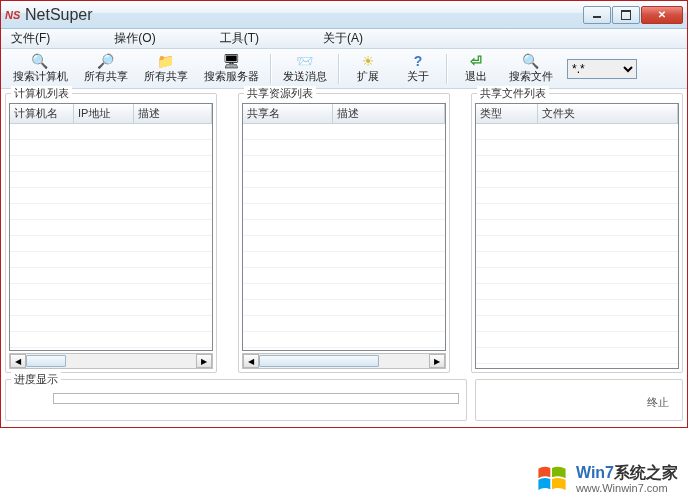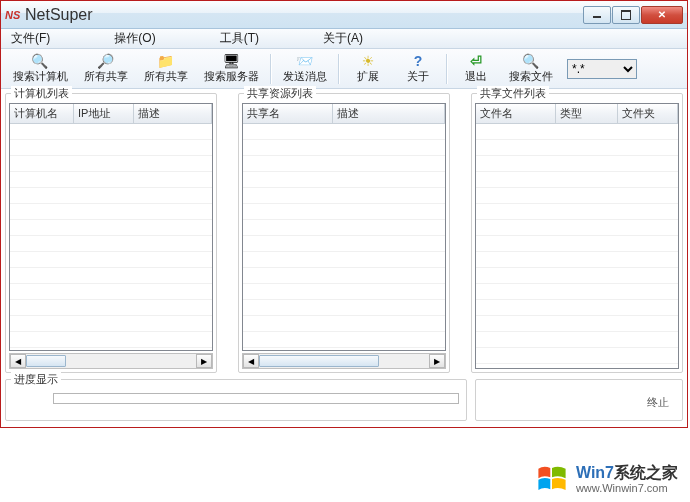--- a/index.html
+++ b/index.html
@@ -179,21 +179,20 @@
           </div>
         <div class="hs-btn">▶</div>
       </div>
     </div>
 
     <div class="panel">
       <div class="group-frame"></div>
       <span class="group-label">共享文件列表</span>
       <div class="listview" style="bottom:6px">
         <div class="lv-header">
-          <div class="lv-col" style="width:80px">文件名</div>
           <div class="lv-col" style="width:62px">类型</div>
           <div class="lv-col" style="flex:1">文件夹</div>
         </div>
         <div class="lv-body">
             <div class="lv-row-lines"></div>
           </div>
       </div>
     </div>
   </div>
 

